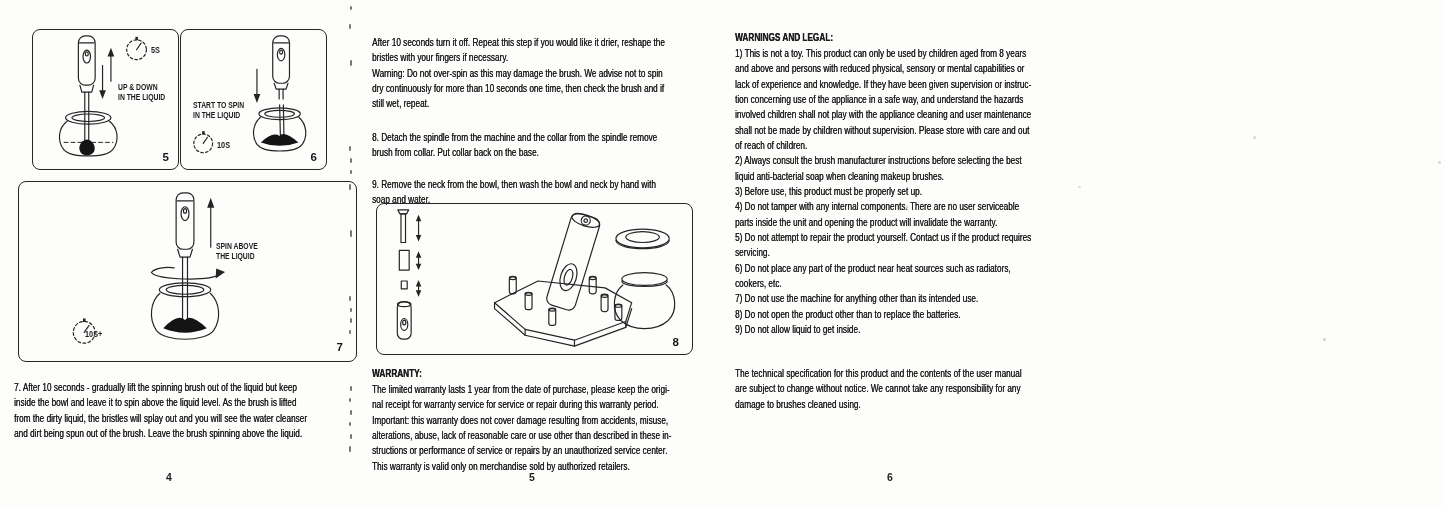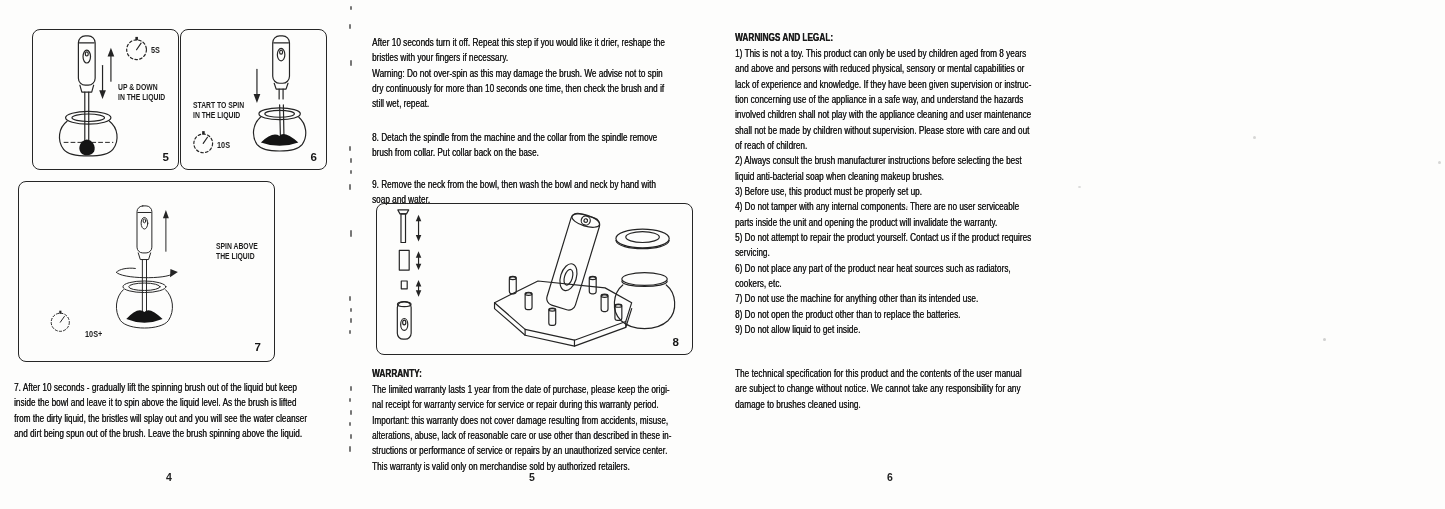--- a/index.html
+++ b/index.html
@@ -103,21 +103,21 @@
         <ellipse cx="100" cy="85" rx="15" ry="3.5"></ellipse>
         <path d="M80.5 88.5 C73 95 71 107 77 116 C84 125 116 125 123 116 C129 107 127 95 119.5 88.5"></path>
         <path d="M81 114 Q93 102.5 100 107.5 Q104 101.5 119 114 Q100 121 81 114 Z" fill="#141414" stroke="none"></path>
       </svg>
       <span class="cap" style="left:12px;top:71px;">START TO SPIN
 IN THE LIQUID</span>
       <span class="timerlabel" style="left:36px;top:110px;">10S</span>
       <span class="panelnum" style="right:9px;bottom:6px;">6</span>
     </figure>
 
-    <figure class="panel" style="left:18px;top:181px;width:257px;height:181px;">
+    <figure class="panel" style="left:18px;top:181px;width:339px;height:181px;">
       <svg viewBox="0 0 309 181" stroke="#242424" stroke-width="1.2" fill="none" stroke-linecap="round" stroke-linejoin="round">
 
         <rect x="143" y="11" width="18" height="57" rx="7"></rect>
         <path d="M144 19 h16"></path>
         <ellipse cx="152" cy="32" rx="4" ry="7"></ellipse>
         <ellipse cx="152" cy="29.2" rx="1.6" ry="2.3"></ellipse>
         <path d="M144.5 68 L147 76 h10 L159.5 68"></path>
 
         <path d="M149.5 76 V141 M154.5 76 V141"></path>
 

